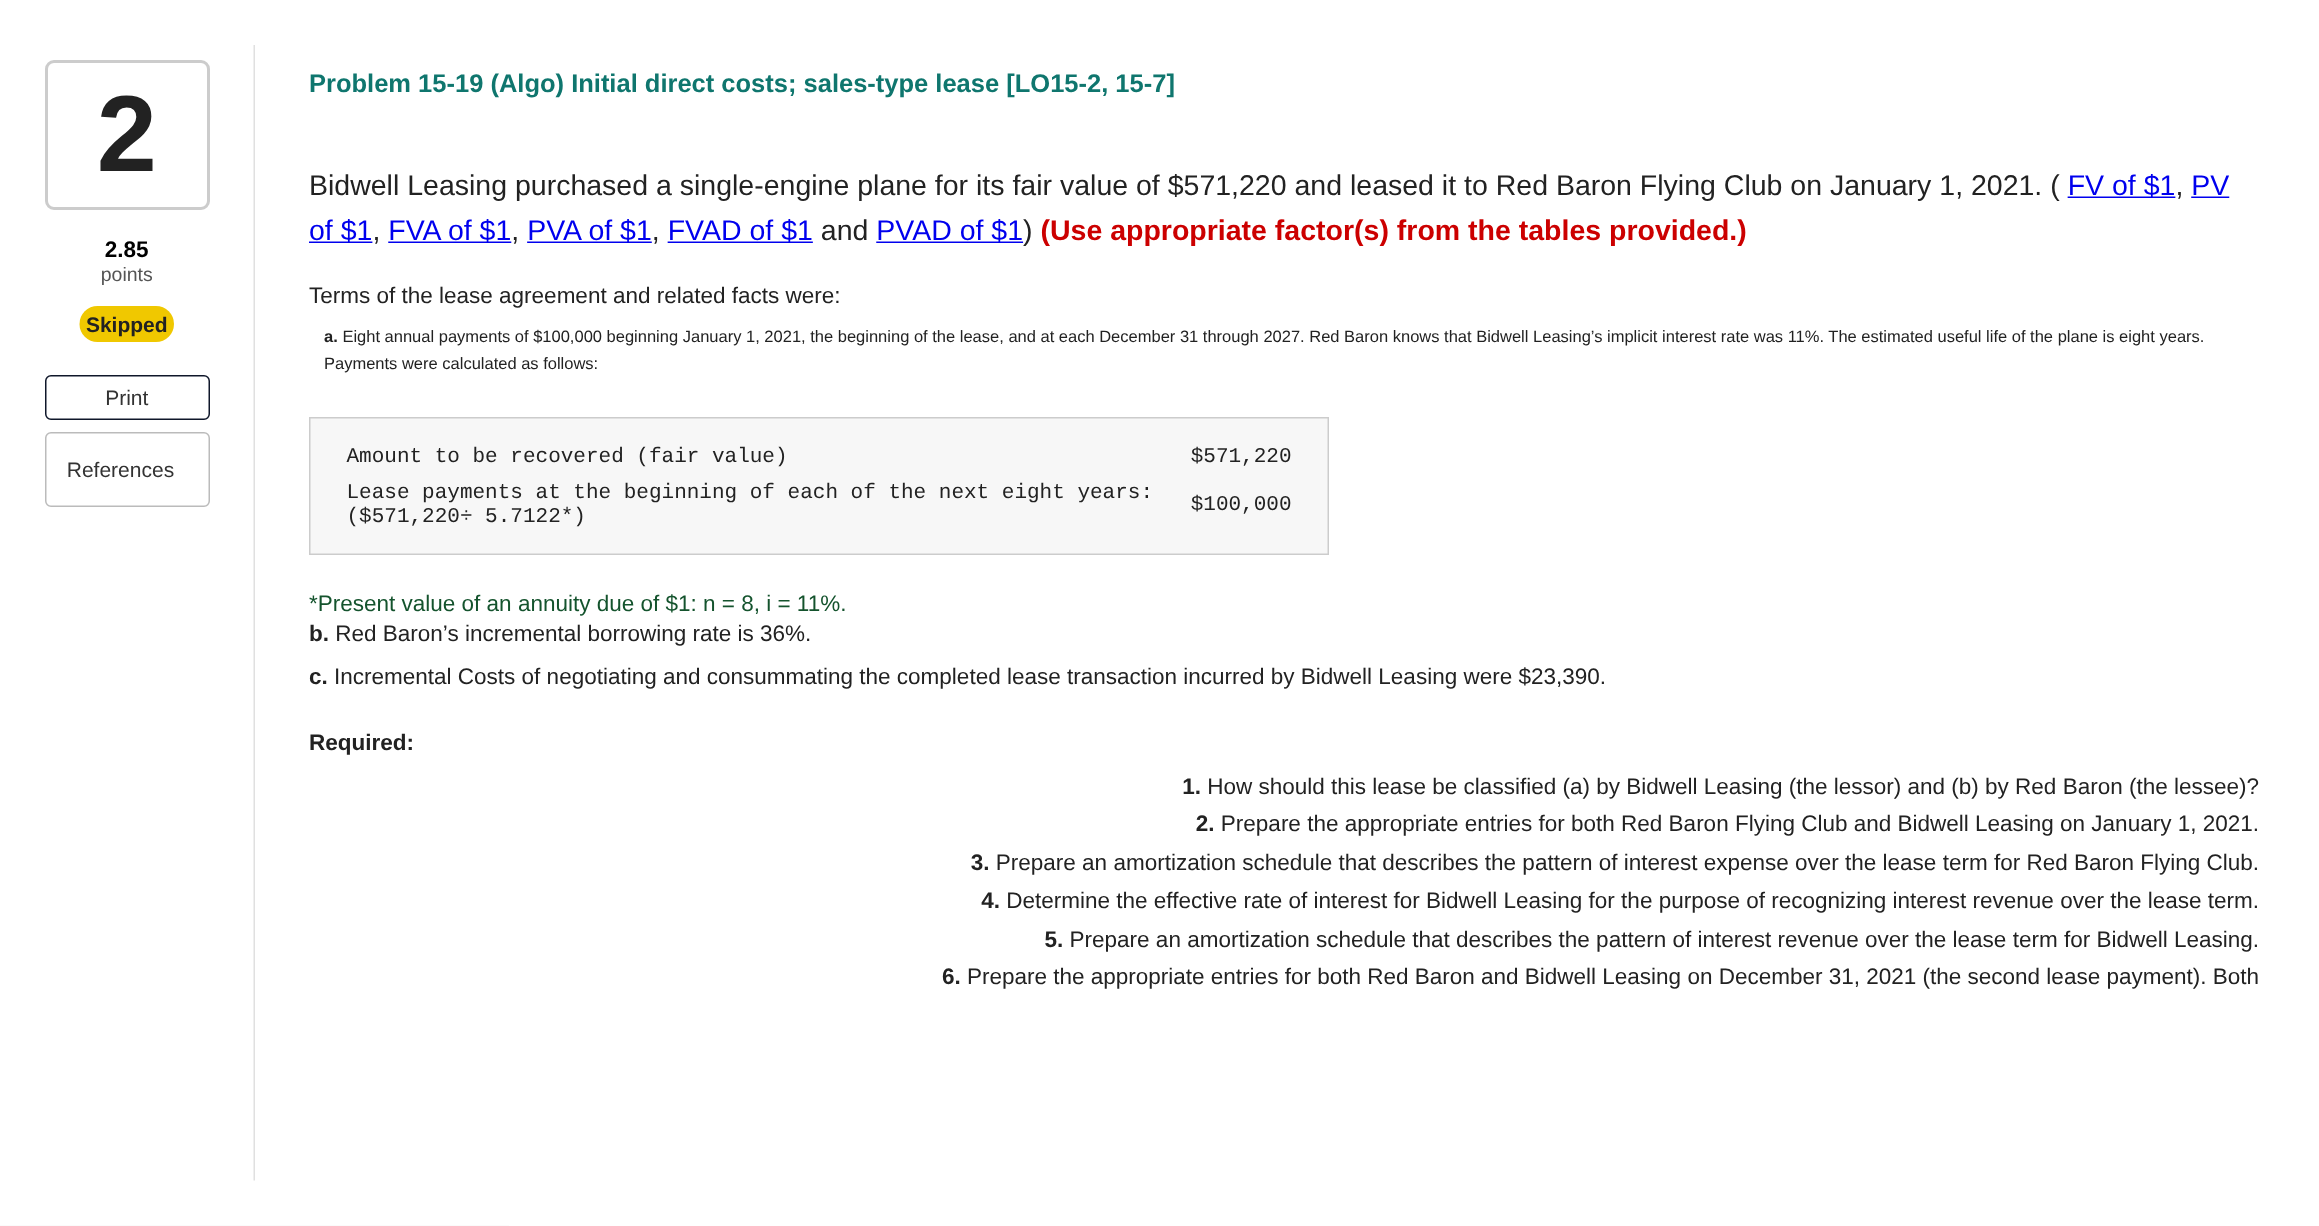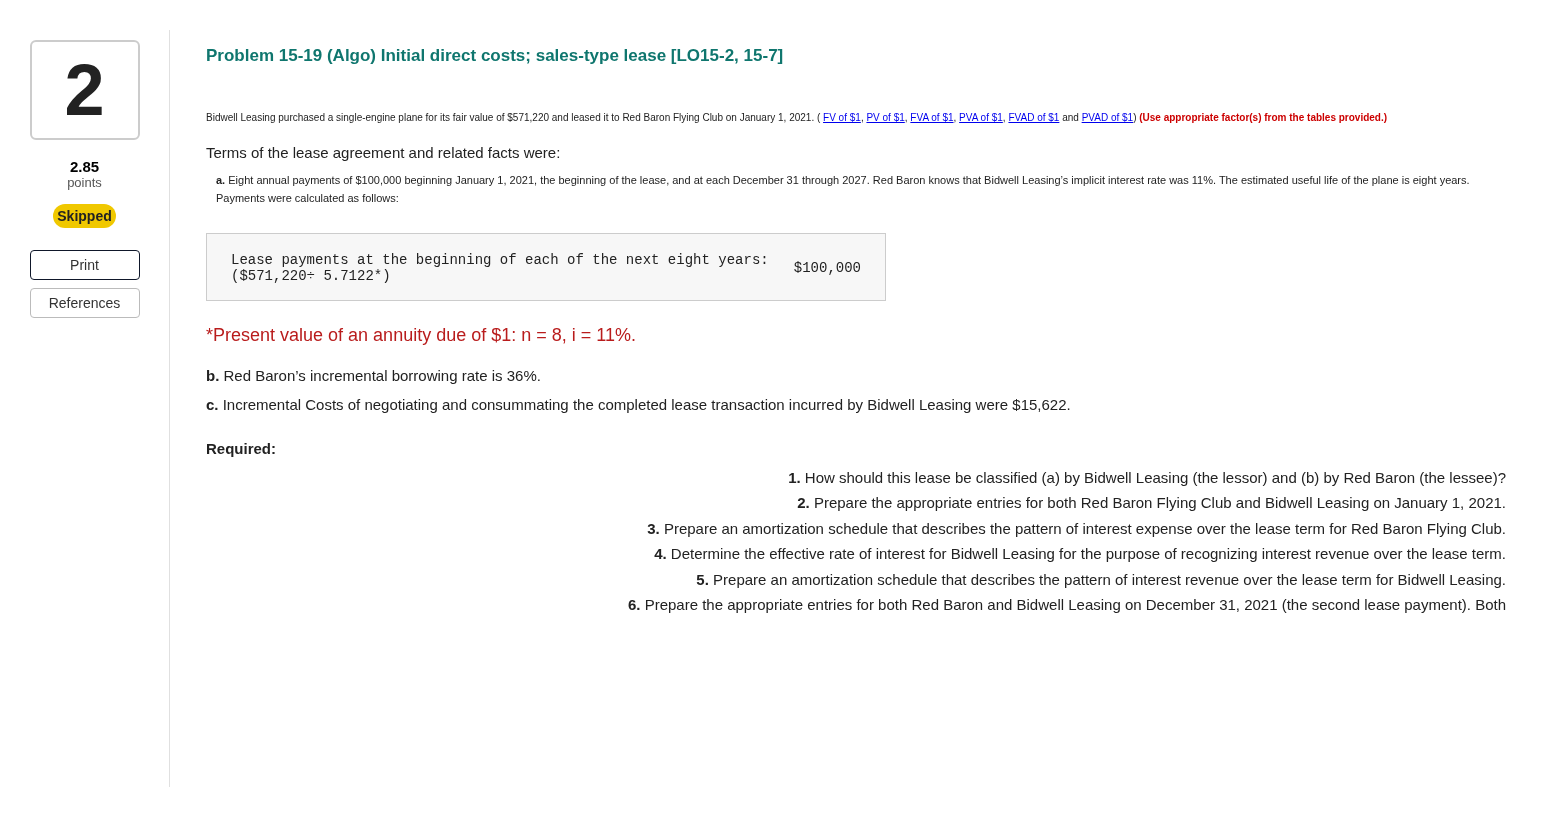--- a/index.html
+++ b/index.html
@@ -68,40 +68,39 @@
       color: #333;
       background: #fff;
       cursor: pointer;
       margin-bottom: 8px;
       width: 110px;
       text-align: center;
     }
     .references-btn {
       border: 1px solid #bbb;
       border-radius: 4px;
-      padding: 6px 14px;
+      padding: 16px 14px;
       font-size: 14px;
       color: #333;
       background: #fff;
       cursor: pointer;
       width: 110px;
-      text-align: center;
     }
     .main-content {
       flex: 1;
       padding: 16px 40px 30px 36px;
     }
     .problem-title {
       font-size: 17px;
       font-weight: bold;
       margin-bottom: 20px;
       color: #0f766e;
     }
     .intro-text {
-      font-size: 10px;
+      font-size: 19px;
       color: #222;
       line-height: 1.6;
       margin-bottom: 6px;
       margin-top: 44px;
     }
     .red-bold {
       color: #cc0000;
       font-weight: bold;
     }
     .terms-header {
@@ -140,23 +139,23 @@
     .calc-label {
       flex: 1;
       color: #222;
     }
     .calc-value {
       min-width: 90px;
       text-align: right;
       color: #222;
     }
     .footnote {
-      font-size: 18px;
-      color: #b91c1c;
-      margin: 10px 0 18px 0;
+      font-size: 15px;
+      color: #14532d;
+      margin: 10px 0 0 0;
     }
     .item-b, .item-c {
       font-size: 15px;
       line-height: 1.65;
       margin-bottom: 4px;
     }
     .required-section {
       margin-top: 22px;
     }
     .required-title {
@@ -214,37 +213,41 @@
 
     <p class="terms-header">Terms of the lease agreement and related facts were:</p>
 
     <div class="item-a">
       <span class="item-label">a.</span>
       <span> Eight annual payments of $100,000 beginning January 1, 2021, the beginning of the lease, and at each December 31 through 2027. Red Baron knows that Bidwell Leasing’s implicit interest rate was 11%. The estimated useful life of the plane is eight years. Payments were calculated as follows:</span>
     </div>
 
     <div class="calc-table-box">
       <div class="calc-row">
+        <span class="calc-label">Amount to be recovered (fair value)</span>
+        <span class="calc-value">$571,220</span>
+      </div>
+      <div class="calc-row">
         <span class="calc-label">
           <span>Lease payments at the beginning of each of the next eight years:</span><br>
           <span>    ($571,220÷ 5.7122*)</span>
         </span>
         <span class="calc-value">$100,000</span>
       </div>
     </div>
 
     <p class="footnote">*Present value of an annuity due of $1: n = 8, i = 11%.</p>
 
     <div class="item-b">
       <span class="item-label">b.</span>
       <span>Red Baron’s incremental borrowing rate is 36%.</span>
     </div>
     <div class="item-c">
       <span class="item-label">c.</span>
-      <span>Incremental Costs of negotiating and consummating the completed lease transaction incurred by Bidwell Leasing were $15,622.</span>
+      <span>Incremental Costs of negotiating and consummating the completed lease transaction incurred by Bidwell Leasing were $23,390.</span>
     </div>
 
     <div class="required-section">
       <div class="required-title">Required:</div>
       <ul class="req-list">
         <li>
           <span class="req-num">1.</span>
           <span> How should this lease be classified (a) by Bidwell Leasing (the lessor) and (b) by Red Baron (the lessee)?</span>
         </li>
         <li>

